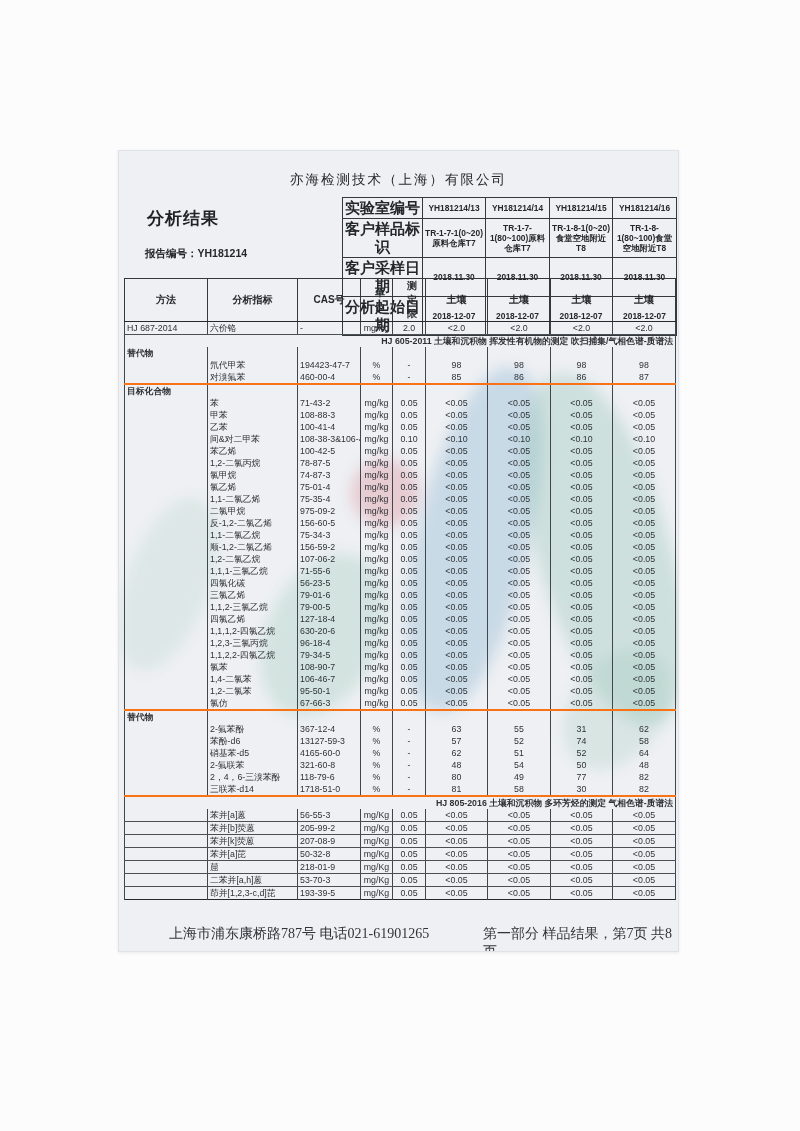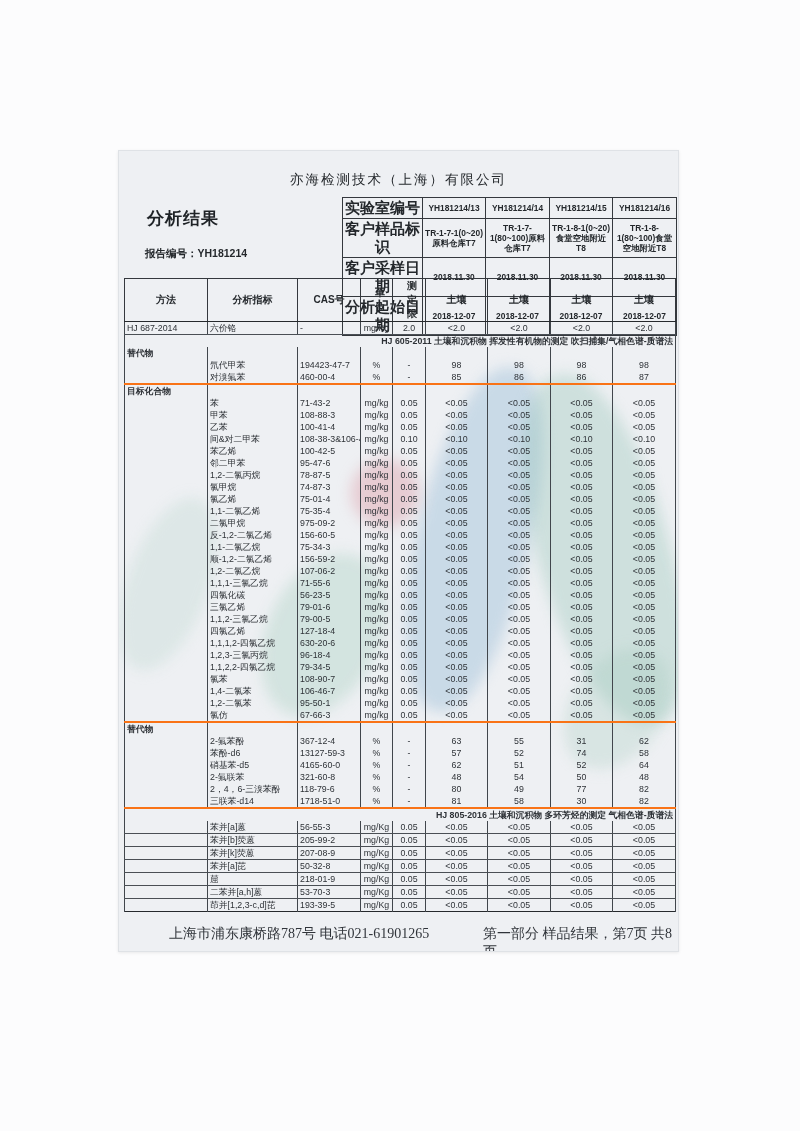--- a/index.html
+++ b/index.html
@@ -279,31 +279,20 @@
               <td class="c-cas">100-42-5</td>
               <td class="c-unit">mg/kg</td>
               <td class="c-limit">0.05</td>
               <td class="c-val">&lt;0.05</td>
               <td class="c-val">&lt;0.05</td>
               <td class="c-val">&lt;0.05</td>
               <td class="c-val">&lt;0.05</td>
             </tr>
             <tr>
               <td class="c-method"></td>
-              <td class="c-analyte">邻二甲苯</td>
-              <td class="c-cas">95-47-6</td>
-              <td class="c-unit">mg/kg</td>
-              <td class="c-limit">0.05</td>
-              <td class="c-val">&lt;0.05</td>
-              <td class="c-val">&lt;0.05</td>
-              <td class="c-val">&lt;0.05</td>
-              <td class="c-val">&lt;0.05</td>
-            </tr>
-            <tr>
-              <td class="c-method"></td>
               <td class="c-analyte">1,2-二氯丙烷</td>
               <td class="c-cas">78-87-5</td>
               <td class="c-unit">mg/kg</td>
               <td class="c-limit">0.05</td>
               <td class="c-val">&lt;0.05</td>
               <td class="c-val">&lt;0.05</td>
               <td class="c-val">&lt;0.05</td>
               <td class="c-val">&lt;0.05</td>
             </tr>
             <tr>

